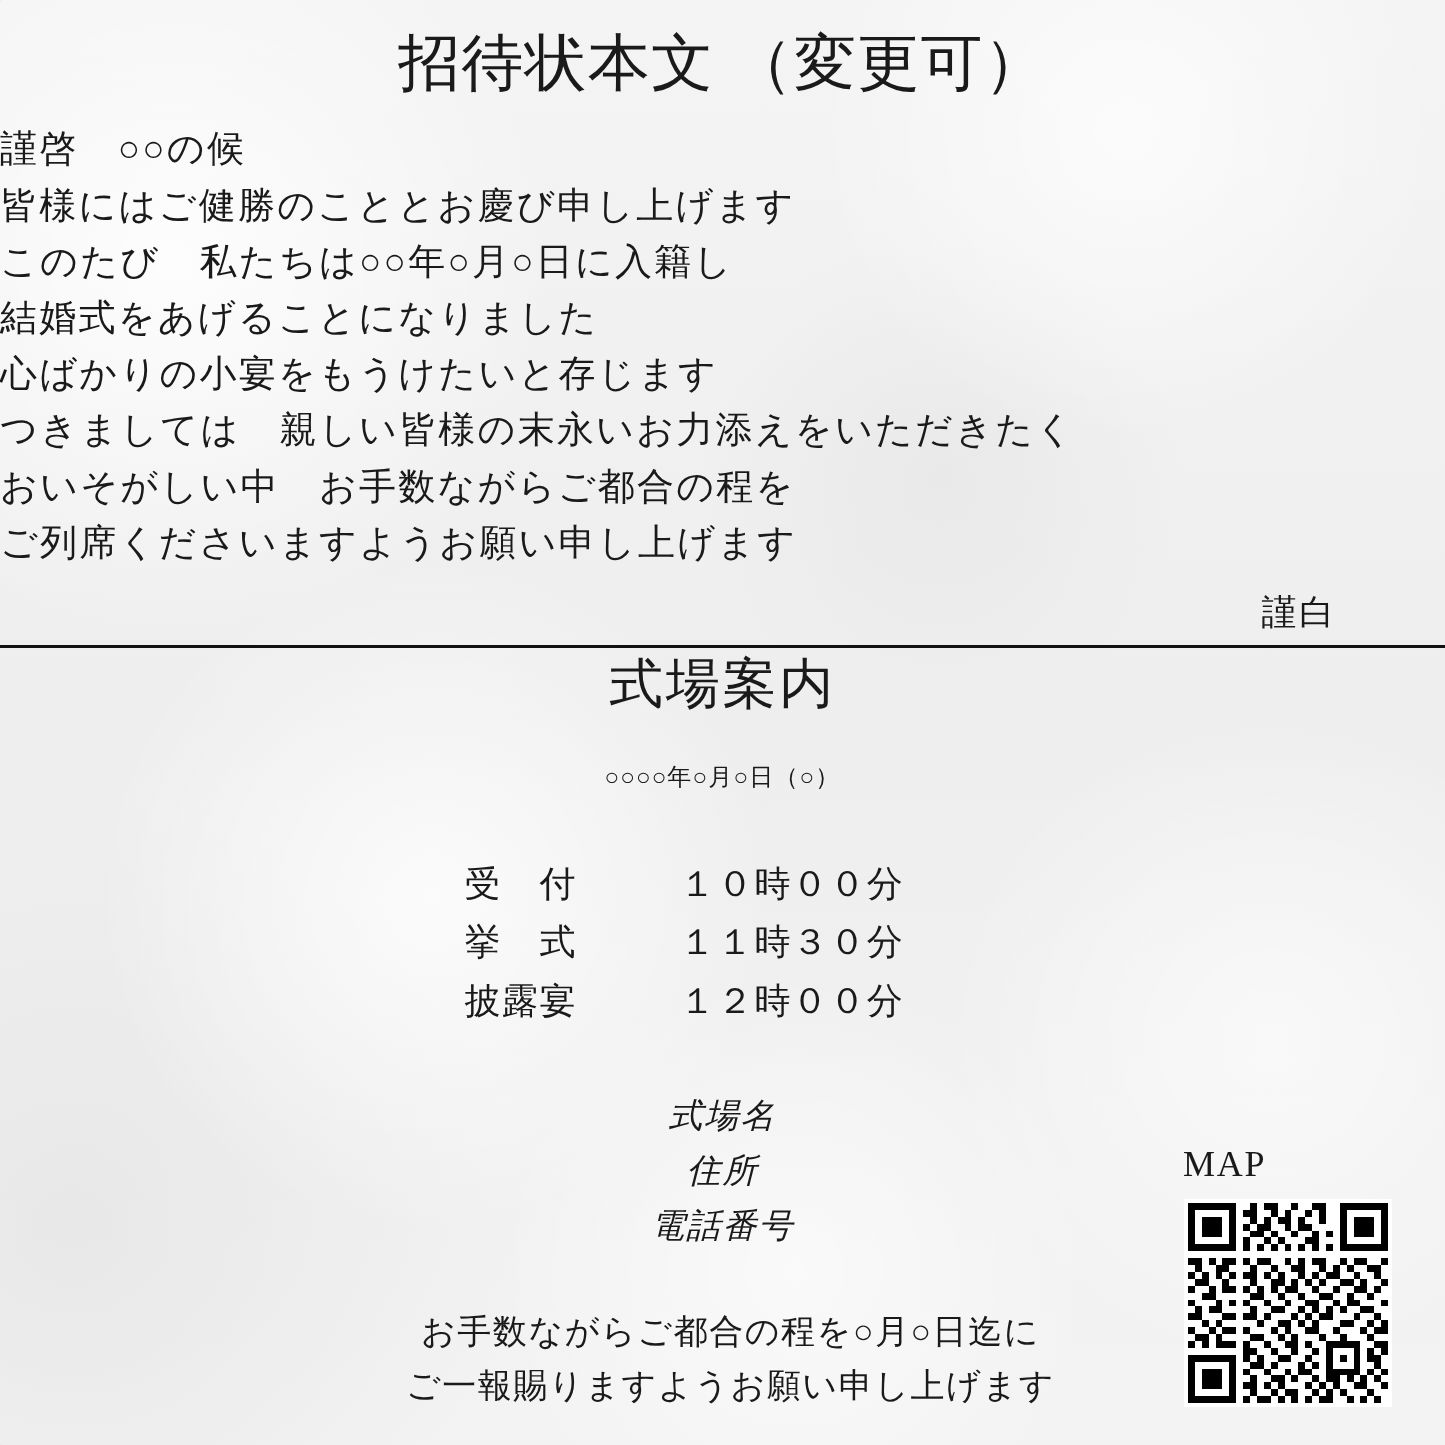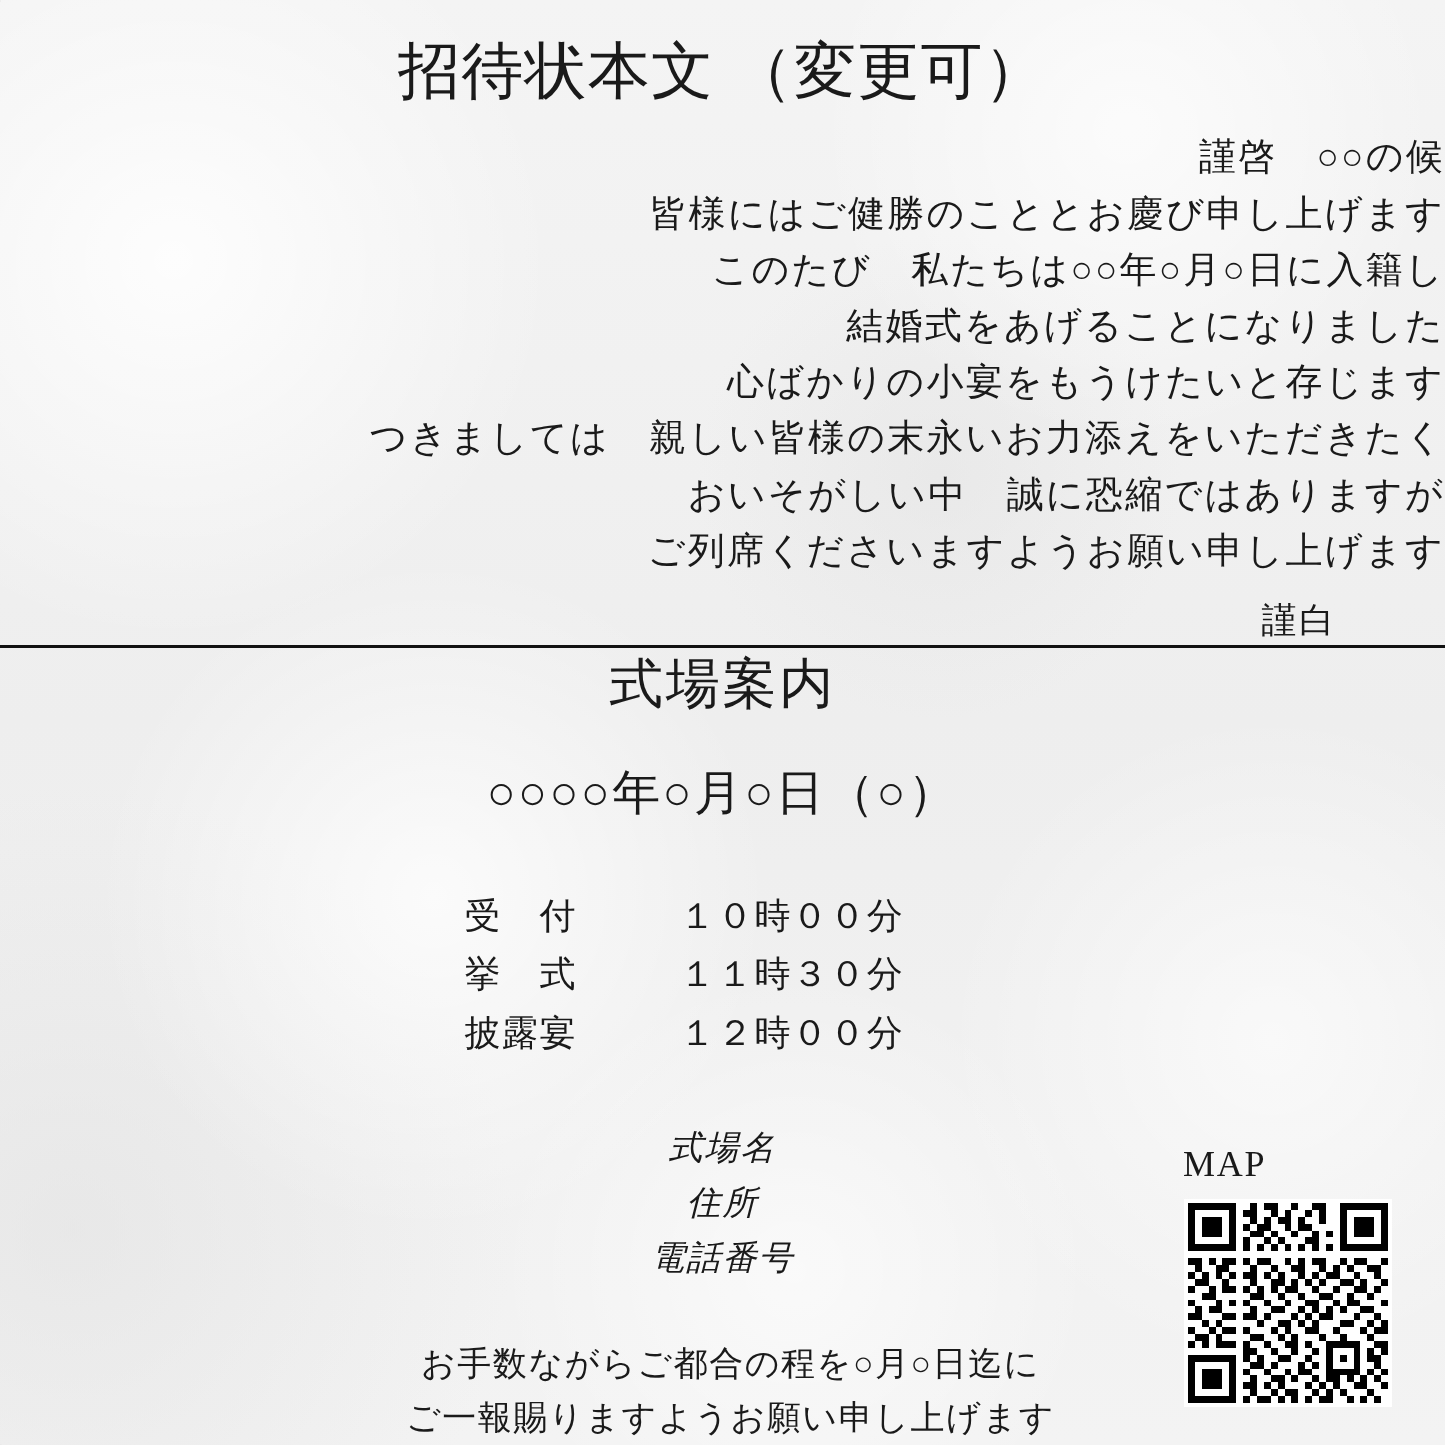--- a/index.html
+++ b/index.html
@@ -29,21 +29,21 @@
       radial-gradient(circle at 55% 88%, rgba(255,255,255,0.6) 0, rgba(255,255,255,0) 20%),
       radial-gradient(circle at 5% 85%, rgba(224,224,224,0.55) 0, rgba(224,224,224,0) 24%),
       radial-gradient(circle at 65% 33%, rgba(226,226,226,0.5) 0, rgba(226,226,226,0) 18%),
       linear-gradient(102deg, rgba(0,0,0,0.035) 0 1px, rgba(0,0,0,0) 1px 7px),
       linear-gradient(18deg, rgba(0,0,0,0.025) 0 1px, rgba(0,0,0,0) 1px 11px),
       linear-gradient(180deg, #f4f4f4 0%, #eeeeee 50%, #f3f3f3 100%);
   }
 
   .section-upper {
     position: absolute;
-    left: 0; top: 8px;
+    left: 0; top: 0;
     width: 1445px;
     height: 645px;
   }
   .divider {
     position: absolute;
     left: 0;
     top: 645px;
     width: 1445px;
     height: 3px;
     background: #111;
@@ -62,21 +62,21 @@
     letter-spacing: 0.02em;
     margin: 0;
     padding-top: 28px;
     font-weight: 400;
   }
 
   .body-lines {
     margin: 0;
     padding: 22px 0 0 0;
     list-style: none;
-    text-align: right;
+    text-align: left;
   }
   .body-lines li {
     font-size: 37px;
     line-height: 1.52;
     letter-spacing: 0.06em;
     white-space: pre;
   }
 
   .closing {
     text-align: right;
@@ -89,21 +89,21 @@
   .title-venue {
     text-align: center;
     font-size: 54px;
     letter-spacing: 0.05em;
     margin: 0;
     font-weight: 400;
   }
 
   .venue-date {
     text-align: center;
-    font-size: 48px;
+    font-size: 24px;
     letter-spacing: 0.05em;
     padding-top: 40px;
   }
 
   .schedule {
     margin: 0 auto;
     padding-top: 62px;
     width: 560px;
   }
   .schedule-row {
@@ -170,21 +170,21 @@
   <div class="section-upper">
     <h1 class="title-main">招待状本文 （変更可）</h1>
 
     <ul class="body-lines">
       <li>謹啓　○○の候</li>
       <li>皆様にはご健勝のこととお慶び申し上げます</li>
       <li>このたび　私たちは○○年○月○日に入籍し</li>
       <li>結婚式をあげることになりました</li>
       <li>心ばかりの小宴をもうけたいと存じます</li>
       <li>つきましては　親しい皆様の末永いお力添えをいただきたく</li>
-      <li>おいそがしい中　誠に恐縮ではありますが</li>
+      <li>おいそがしい中　お手数ながらご都合の程を</li>
       <li>ご列席くださいますようお願い申し上げます</li>
     </ul>
 
     <div class="closing">謹白</div>
   </div>
 
   <div class="divider"></div>
 
   <div class="section-lower">
     <h2 class="title-venue">式場案内</h2>

